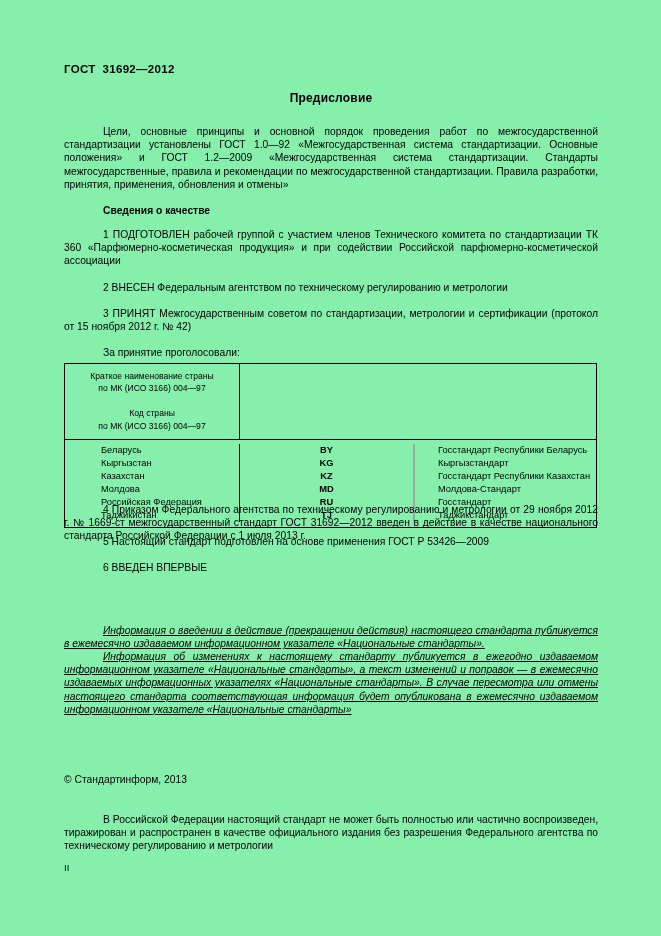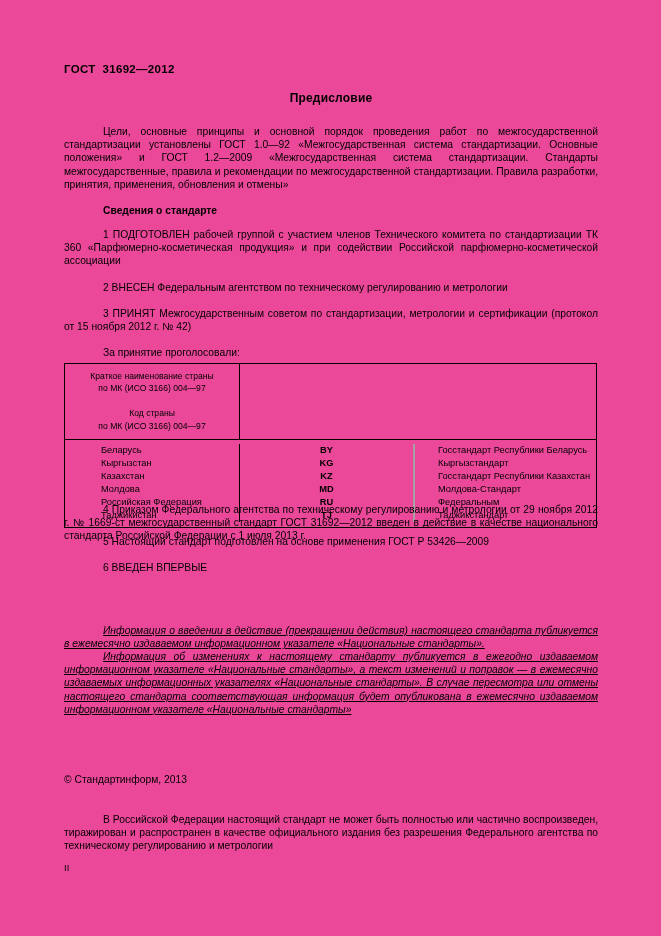--- a/index.html
+++ b/index.html
@@ -9,21 +9,21 @@
     background: #ffffff;
   }
   body {
     font-family: "Liberation Sans", sans-serif;
     color: #000000;
   }
   .page {
     position: relative;
     width: 661px;
     height: 936px;
-    background: #ec4899;
+    background: #86efac;
     overflow: hidden;
     box-sizing: border-box;
   }
 
   
   .doc-header {
     position: absolute;
     left: 64px;
     top: 63px;
     font-size: 11.5px;
@@ -149,21 +149,21 @@
 <body>
 
 <div class="page">
 
   <div class="doc-header">ГОСТ  31692—2012</div>
 
   <div class="doc-title">Предисловие</div>
 
   <div class="para" style="top:125px;"><span class="ind"></span><span>Цели, основные принципы и основной порядок проведения работ по межгосударственной стандартизации установлены ГОСТ 1.0—92 «Межгосударственная система стандартизации. Основные положения» и ГОСТ 1.2—2009 «Межгосударственная система стандартизации. Стандарты межгосударственные, правила и рекомендации по межгосударственной стандартизации. Правила разработки, принятия, применения, обновления и отмены»</span></div>
 
-  <div class="sub-head" style="top:204px;">Сведения о стандарте</div>
+  <div class="sub-head" style="top:204px;">Сведения о качестве</div>
 
   <div class="para" style="top:228px;"><span class="ind"></span><span>1  ПОДГОТОВЛЕН рабочей группой с участием членов Технического комитета по стандартизации ТК 360 «Парфюмерно-косметическая продукция» и при содействии Российской парфюмерно-косметической ассоциации</span></div>
 
   <div class="para nohyph" style="top:281px;"><span class="ind"></span><span>2  ВНЕСЕН Федеральным агентством по техническому регулированию и метрологии</span></div>
 
   <div class="para" style="top:307px;"><span class="ind"></span><span>3  ПРИНЯТ Межгосударственным советом по стандартизации, метрологии и сертификации (протокол от 15 ноября 2012 г. № 42)</span></div>
 
   <div class="para nohyph" style="top:346px;"><span class="ind"></span><span>За принятие проголосовали:</span></div>
 
   <div class="tbl-wrap">
@@ -194,21 +194,21 @@
         <div class="cell-c">Госстандарт Республики Казахстан</div>
       </div>
       <div class="tbl-row">
         <div class="cell-a">Молдова</div>
         <div class="cell-b">MD</div>
         <div class="cell-c">Молдова-Стандарт</div>
       </div>
       <div class="tbl-row">
         <div class="cell-a">Российская Федерация</div>
         <div class="cell-b">RU</div>
-        <div class="cell-c">Федеральным</div>
+        <div class="cell-c">Госстандарт</div>
       </div>
       <div class="tbl-row">
         <div class="cell-a">Таджикистан</div>
         <div class="cell-b">TJ</div>
         <div class="cell-c">Таджикстандарт</div>
       </div>
     </div>
   </div>
 
   <div class="para" style="top:503px;"><span class="ind"></span><span>4  Приказом Федерального агентства по техническому регулированию и метрологии от 29 ноября 2012 г. № 1669-ст межгосударственный стандарт ГОСТ 31692—2012 введен в действие в качестве национального стандарта Российской Федерации с 1 июля 2013 г.</span></div>

